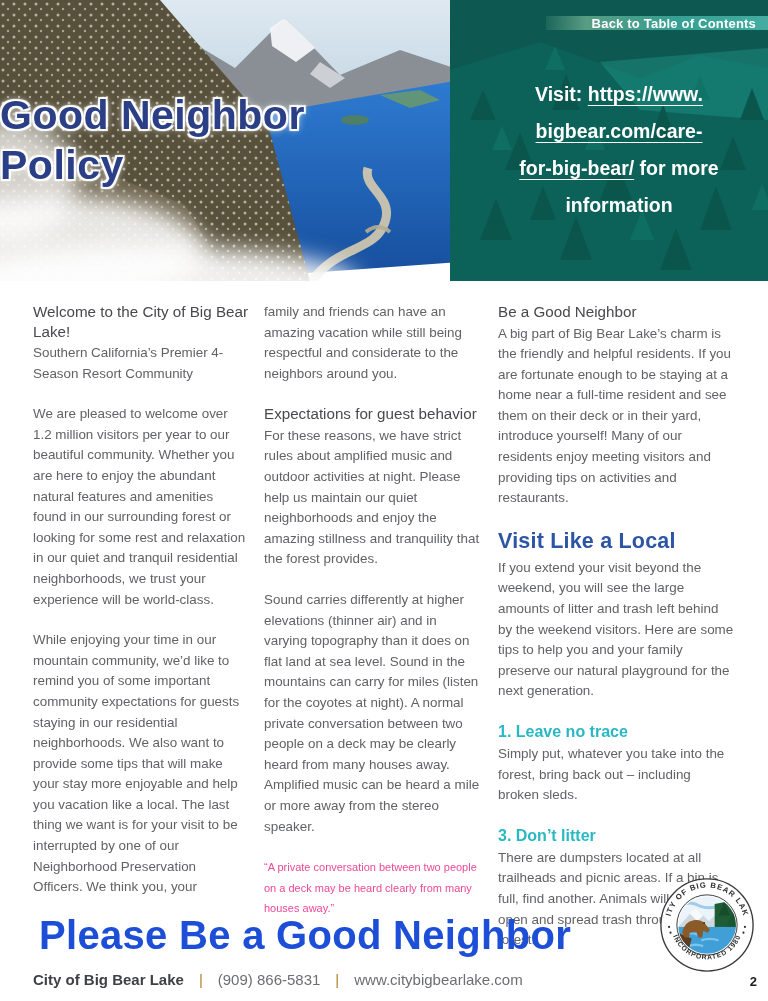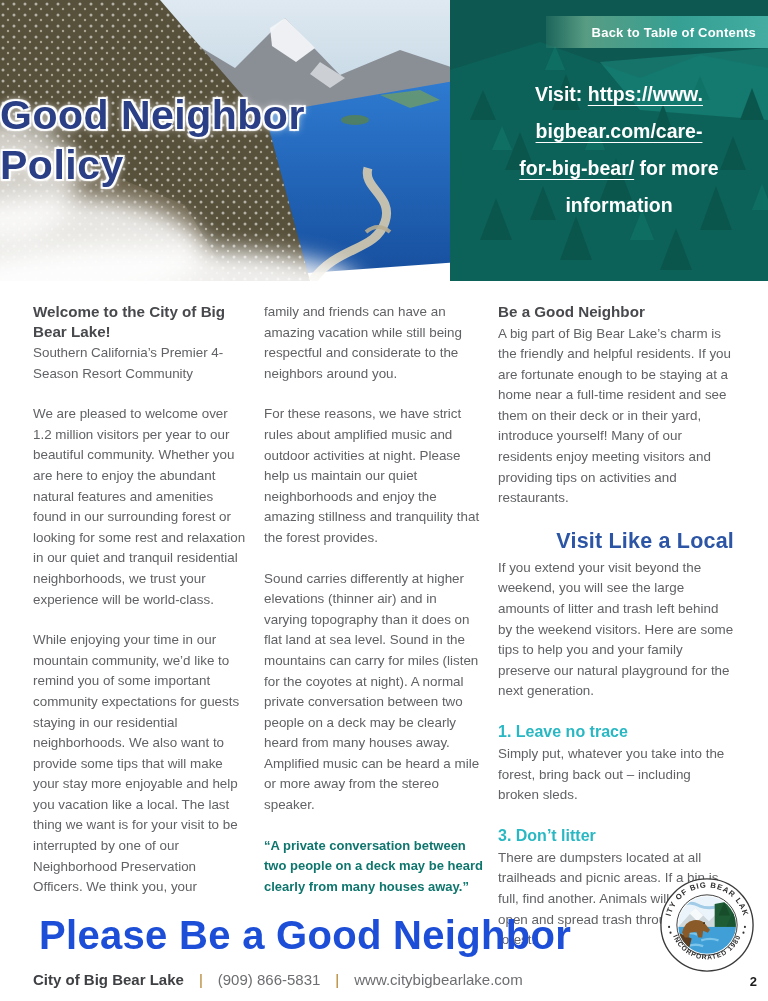--- a/index.html
+++ b/index.html
@@ -5,21 +5,21 @@
   html,body{margin:0;padding:0;background:#ffffff;}
   body{
     width:768px;height:1001px;position:relative;overflow:hidden;
     font-family:"Liberation Sans",sans-serif;
     -webkit-font-smoothing:antialiased;
   }
   
   .hero{position:absolute;top:0;left:0;width:768px;height:281px;overflow:hidden;}
   .hero svg{display:block;}
   .back-btn{
-    position:absolute;top:16px;right:0;height:32px;
+    position:absolute;top:16px;right:0;height:14px;
     display:flex;align-items:center;justify-content:flex-end;
     padding:0 12px 0 46px;
     background:linear-gradient(90deg,rgba(110,170,140,0.15) 0%,rgba(101,168,140,0.85) 18%,#35a093 60%,#44aca1 100%);
     color:#ffffff;font-size:13px;font-weight:700;letter-spacing:.2px;cursor:pointer;
   }
   .hero-title{
     position:absolute;top:90px;left:0;width:452px;
     font-size:41px;line-height:1.22;font-weight:800;letter-spacing:.5px;
     color:#2a3f85;
     text-shadow:-2px -2px 1px #fff,2px -2px 1px #fff,-2px 2px 1px #fff,2px 2px 1px #fff,0 0 9px rgba(255,255,255,.95);
@@ -31,24 +31,24 @@
   .visit-block .lnk{text-decoration:underline;text-underline-offset:4px;cursor:pointer;}
   
   .content{
     position:absolute;top:281px;left:0;width:768px;
     padding:21px 28px 0 33px;box-sizing:border-box;
     display:grid;grid-template-columns:216px 219px 236px;column-gap:15px;
     color:#616265;font-size:13.4px;line-height:20.6px;
   }
   .content p{margin:0 0 20px 0;}
   .content p:last-child{margin-bottom:0;}
-  .sec-h{font-size:15.2px;line-height:19.5px;font-weight:700;color:#48494d;margin:0 0 2px 0;}
-  .big-blue-h{font-size:21.5px;line-height:25px;font-weight:800;color:#2c55a5;margin:4px 0 4px 0;letter-spacing:.2px;text-align:right;}
+  .sec-h{font-size:15.2px;line-height:19.5px;font-weight:400;color:#48494d;margin:0 0 2px 0;}
+  .big-blue-h{font-size:21.5px;line-height:25px;font-weight:800;color:#2c55a5;margin:4px 0 4px 0;letter-spacing:.2px;}
   .teal-h{font-size:16px;line-height:20px;font-weight:800;color:#29b8c3;margin:16px 0 2px 0;}
-  .quote{color:#0f766e;font-weight:700;font-size:13px;}
+  .quote{color:#ec4899;font-weight:400;font-size:11px;}
   
   .footer{position:absolute;left:33px;top:907px;}
   .footer-title{font-size:40px;font-weight:800;color:#1d4ed8;letter-spacing:.3px;margin:6px;}
   .footer-info{display:flex;align-items:center;gap:15px;margin-top:13px;font-size:15px;color:#6d6e71;}
   .footer-info .city{font-weight:700;color:#3f4043;}
   .footer-info .sep{color:#b3812e;font-weight:400;}
   .seal{position:absolute;right:13px;top:877px;width:96px;height:96px;}
   .page-num{position:absolute;right:11px;top:974px;font-size:13px;font-weight:700;color:#1c1c1e;}
 </style>
 </head>
@@ -145,20 +145,21 @@
 
   <div class="col">
     <div class="sec-h">Welcome to the City of Big Bear Lake!</div>
     <p>Southern California’s Premier 4-Season Resort Community</p>
     <p>We are pleased to welcome over 1.2 million visitors per year to our beautiful community. Whether you are here to enjoy the abundant natural features and amenities found in our surrounding forest or looking for some rest and relaxation in our quiet and tranquil residential neighborhoods, we trust your experience will be world-class.</p>
     <p>While enjoying your time in our mountain community, we’d like to remind you of some important community expectations for guests staying in our residential neighborhoods. We also want to provide some tips that will make your stay more enjoyable and help you vacation like a local. The last thing we want is for your visit to be interrupted by one of our Neighborhood Preservation Officers. We think you, your</p>
   </div>
 
   <div class="col">
     <p>family and friends can have an amazing vacation while still being respectful and considerate to the neighbors around you.</p>
+    <div class="sec-h">Expectations for guest behavior</div>
     <p>For these reasons, we have strict rules about amplified music and outdoor activities at night. Please help us maintain our quiet neighborhoods and enjoy the amazing stillness and tranquility that the forest provides.</p>
     <p>Sound carries differently at higher elevations (thinner air) and in varying topography than it does on flat land at sea level. Sound in the mountains can carry for miles (listen for the coyotes at night). A normal private conversation between two people on a deck may be clearly heard from many houses away. Amplified music can be heard a mile or more away from the stereo speaker.</p>
     <p class="quote">“A private conversation between two people on a deck may be heard clearly from many houses away.”</p>
   </div>
 
   <div class="col">
     <div class="sec-h">Be a Good Neighbor</div>
     <p>A big part of Big Bear Lake’s charm is the friendly and helpful residents. If you are fortunate enough to be staying at a home near a full-time resident and see them on their deck or in their yard, introduce yourself! Many of our residents enjoy meeting visitors and providing tips on activities and restaurants.</p>
     <div class="big-blue-h">Visit Like a Local</div>
     <p>If you extend your visit beyond the weekend, you will see the large amounts of litter and trash left behind by the weekend visitors. Here are some tips to help you and your family preserve our natural playground for the next generation.</p>

